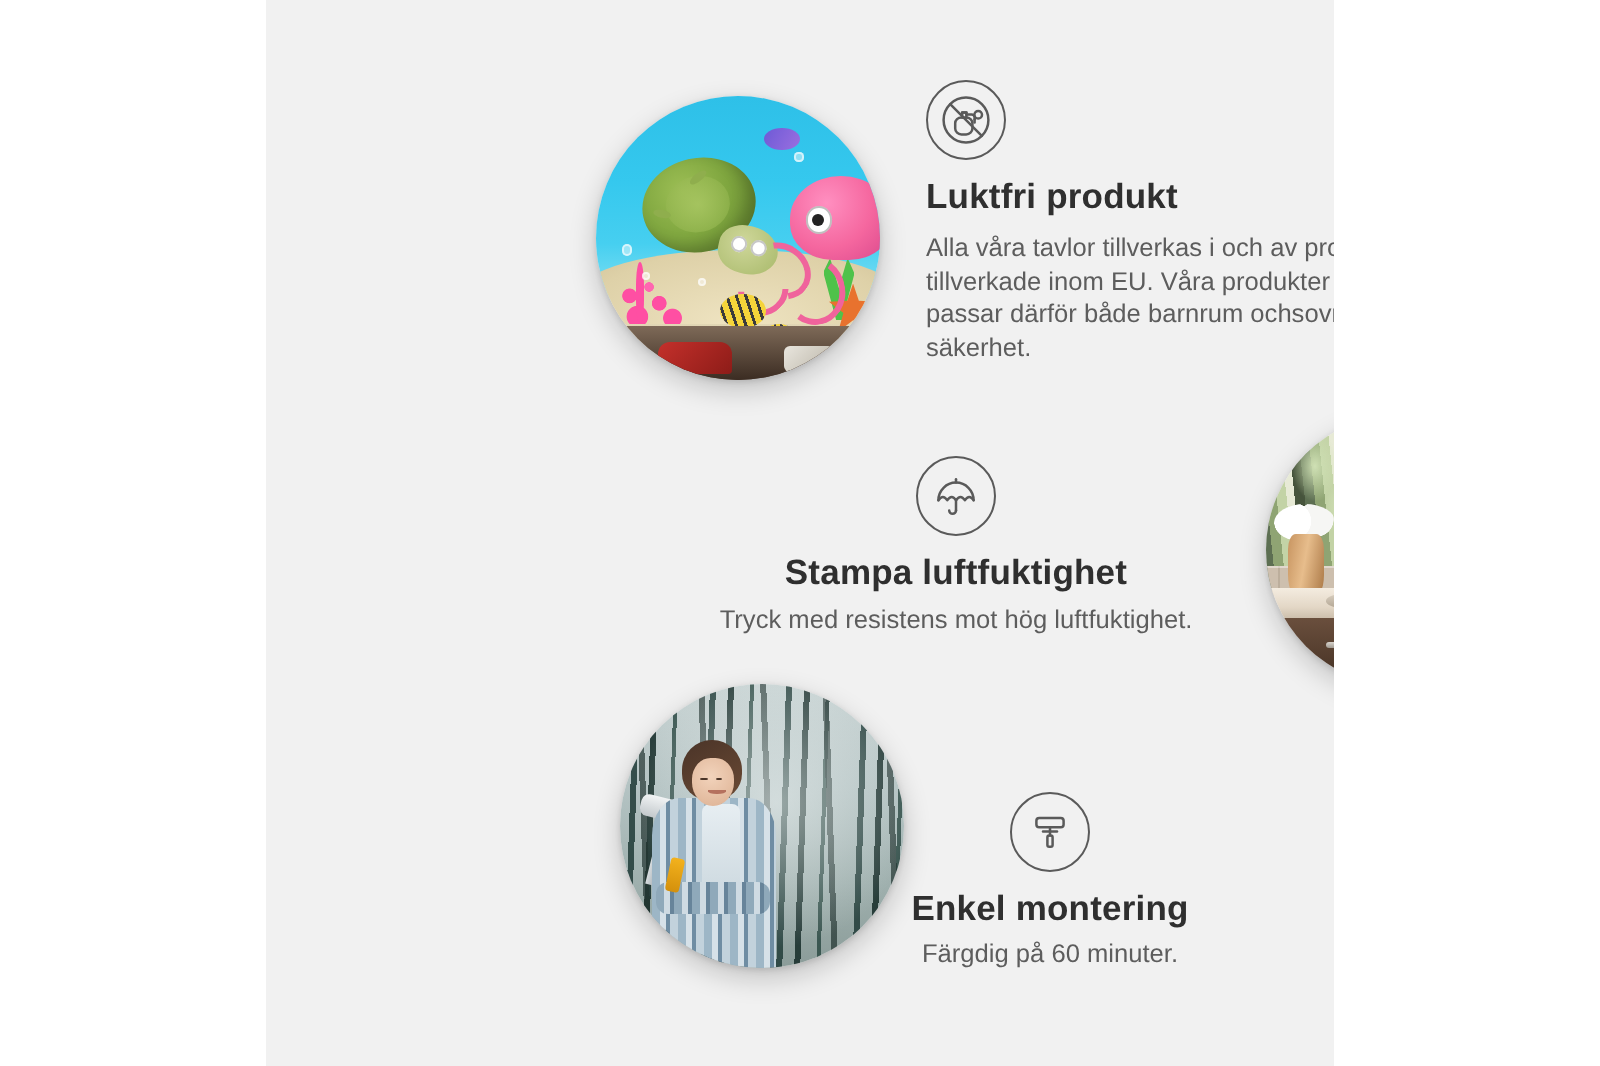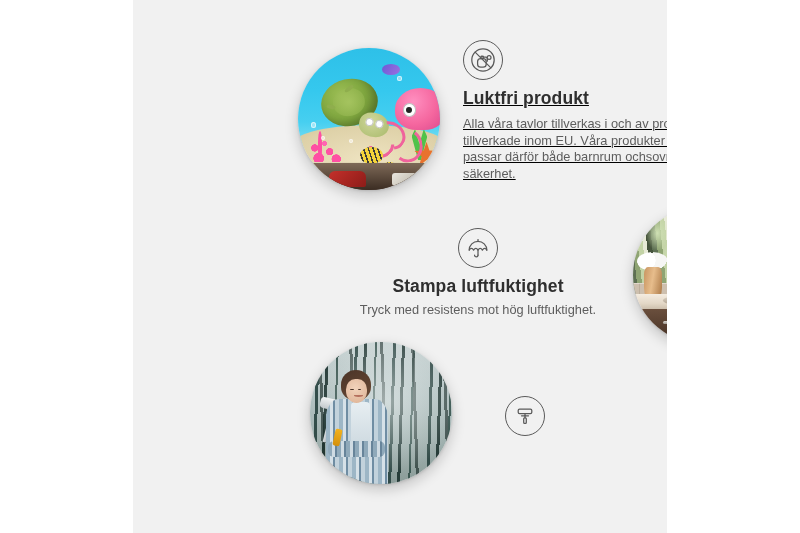--- a/index.html
+++ b/index.html
@@ -340,21 +340,21 @@
     letter-spacing: 0.1px;
     line-height: 1.25;
   }
   .feature-body {
     font-size: 12.8px;
     color: #5d5d5d;
     line-height: 1.30;
   }
 
   
-  .feature-odour { left: 330px; top: 40px; width: 300px; text-align: left; text-decoration: underline; }
+  .feature-odour { left: 330px; top: 40px; width: 300px; text-align: left; }
   .feature-odour .feature-icon { margin-bottom: 8px; }
   .feature-odour .feature-title { margin-bottom: 6px; }
 
   
   .feature-water { left: 215px; top: 228px; width: 260px; text-align: center; }
   .feature-water .feature-icon { margin: 0 auto 8px auto; }
   .feature-water .feature-title { margin-bottom: 4px; }
 
   
   .feature-mount { left: 292px; top: 396px; width: 200px; text-align: center; }
@@ -460,16 +460,18 @@
     <div class="feature feature-mount">
       <div class="feature-icon">
         <svg width="26" height="26" viewBox="0 0 26 26" fill="none" stroke="#5a5a5a" stroke-width="1.25" stroke-linecap="round" stroke-linejoin="round">
           <rect x="6.2" y="6.0" width="13.6" height="4.6" rx="1.4"></rect>
           <path d="M13.0 10.6v2.2"></path>
           <path d="M9.5 12.8h7.0"></path>
           <path d="M13.0 12.8v2.0"></path>
           <rect x="11.7" y="14.8" width="2.6" height="5.6" rx="0.9"></rect>
         </svg>
       </div>
+      <div class="feature-title">Enkel montering</div>
+      <div class="feature-body">Färgdig på 60 minuter.</div>
     </div>
 
   </div>
 </div>
 
 </body></html>

